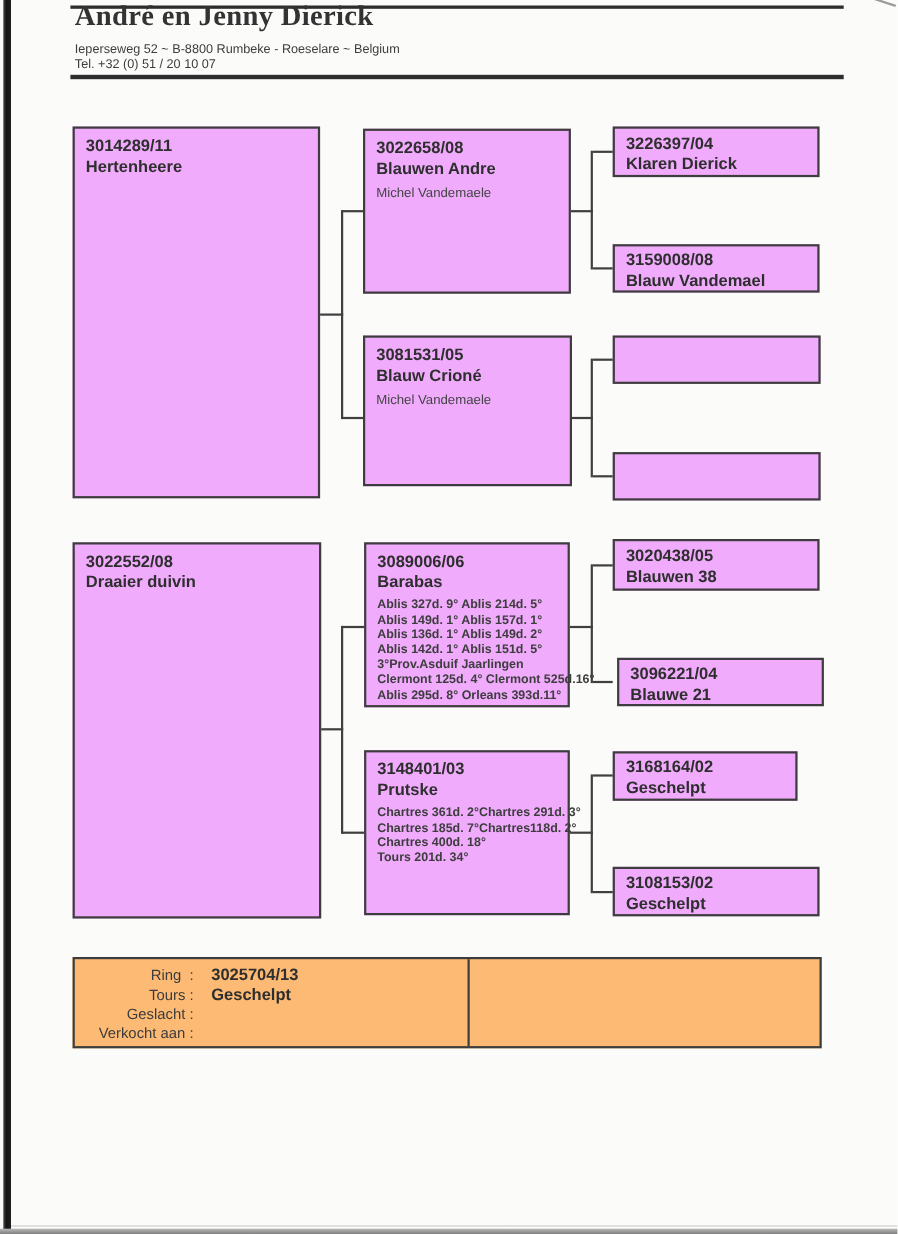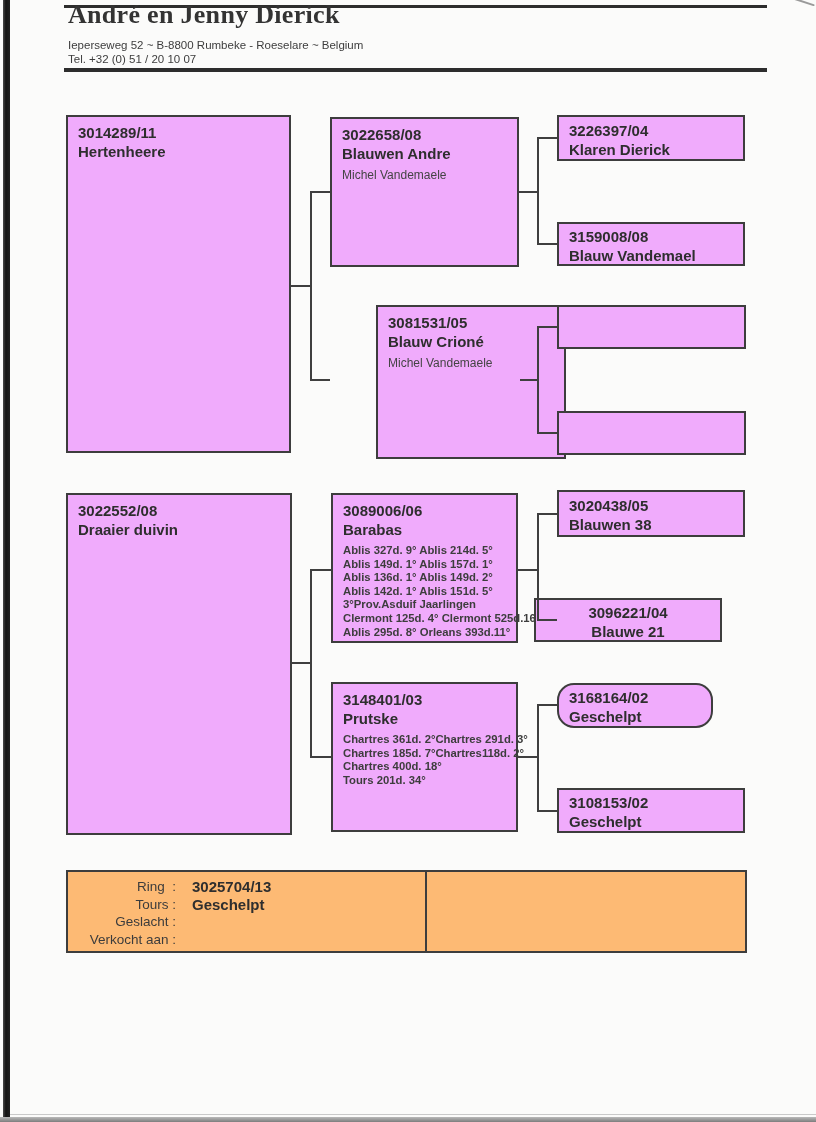--- a/index.html
+++ b/index.html
@@ -39,30 +39,30 @@
     padding:6px 10px;
   }
   .ring{font-size:15px;font-weight:bold;color:#2e2e2e;line-height:19px;}
   .pname{font-size:15px;font-weight:bold;color:#2e2e2e;line-height:19px;}
   .breeder{font-size:12px;color:#444;line-height:15px;margin-top:5px;}
   .results{font-size:11.3px;color:#3d3d3d;line-height:13.6px;margin-top:5px;white-space:pre;font-weight:bold;}
 
   .box-g1-0{left:66px;top:115px;width:225px;height:338px;}
   .box-g1-1{left:66px;top:493px;width:226px;height:342px;}
   .box-g2-0{left:330px;top:117px;width:189px;height:150px;}
-  .box-g2-1{left:330px;top:305px;width:190px;height:154px;margin-left:46px;}
+  .box-g2-1{left:330px;top:305px;width:190px;height:137px;}
   .box-g2-2{left:331px;top:493px;width:187px;height:150px;}
   .box-g2-3{left:331px;top:682px;width:187px;height:150px;}
   .box-g3-0{left:557px;top:115px;width:188px;height:46px;padding-top:4px;}
   .box-g3-1{left:557px;top:222px;width:188px;height:44px;padding-top:3px;}
   .box-g3-2{left:557px;top:305px;width:189px;height:44px;}
   .box-g3-3{left:557px;top:411px;width:189px;height:44px;}
   .box-g3-4{left:557px;top:490px;width:188px;height:47px;padding-top:4px;}
-  .box-g3-5{left:534px;top:598px;width:188px;height:44px;padding-top:3px;text-align:center;}
-  .box-g3-6{left:557px;top:683px;width:156px;height:45px;padding-top:3px;border-radius:17px;}
+  .box-g3-5{left:561px;top:598px;width:188px;height:44px;padding-top:3px;}
+  .box-g3-6{left:557px;top:683px;width:168px;height:45px;padding-top:3px;}
   .box-g3-7{left:557px;top:788px;width:188px;height:45px;padding-top:3px;}
 
   
   .cl{position:absolute;background:#3f3f3f;}
 
   
   .details-box{
     position:absolute;left:66px;top:870px;width:681px;height:83px;
     border:2px solid #3d3d3d;box-sizing:border-box;background:#fdba74;
   }

